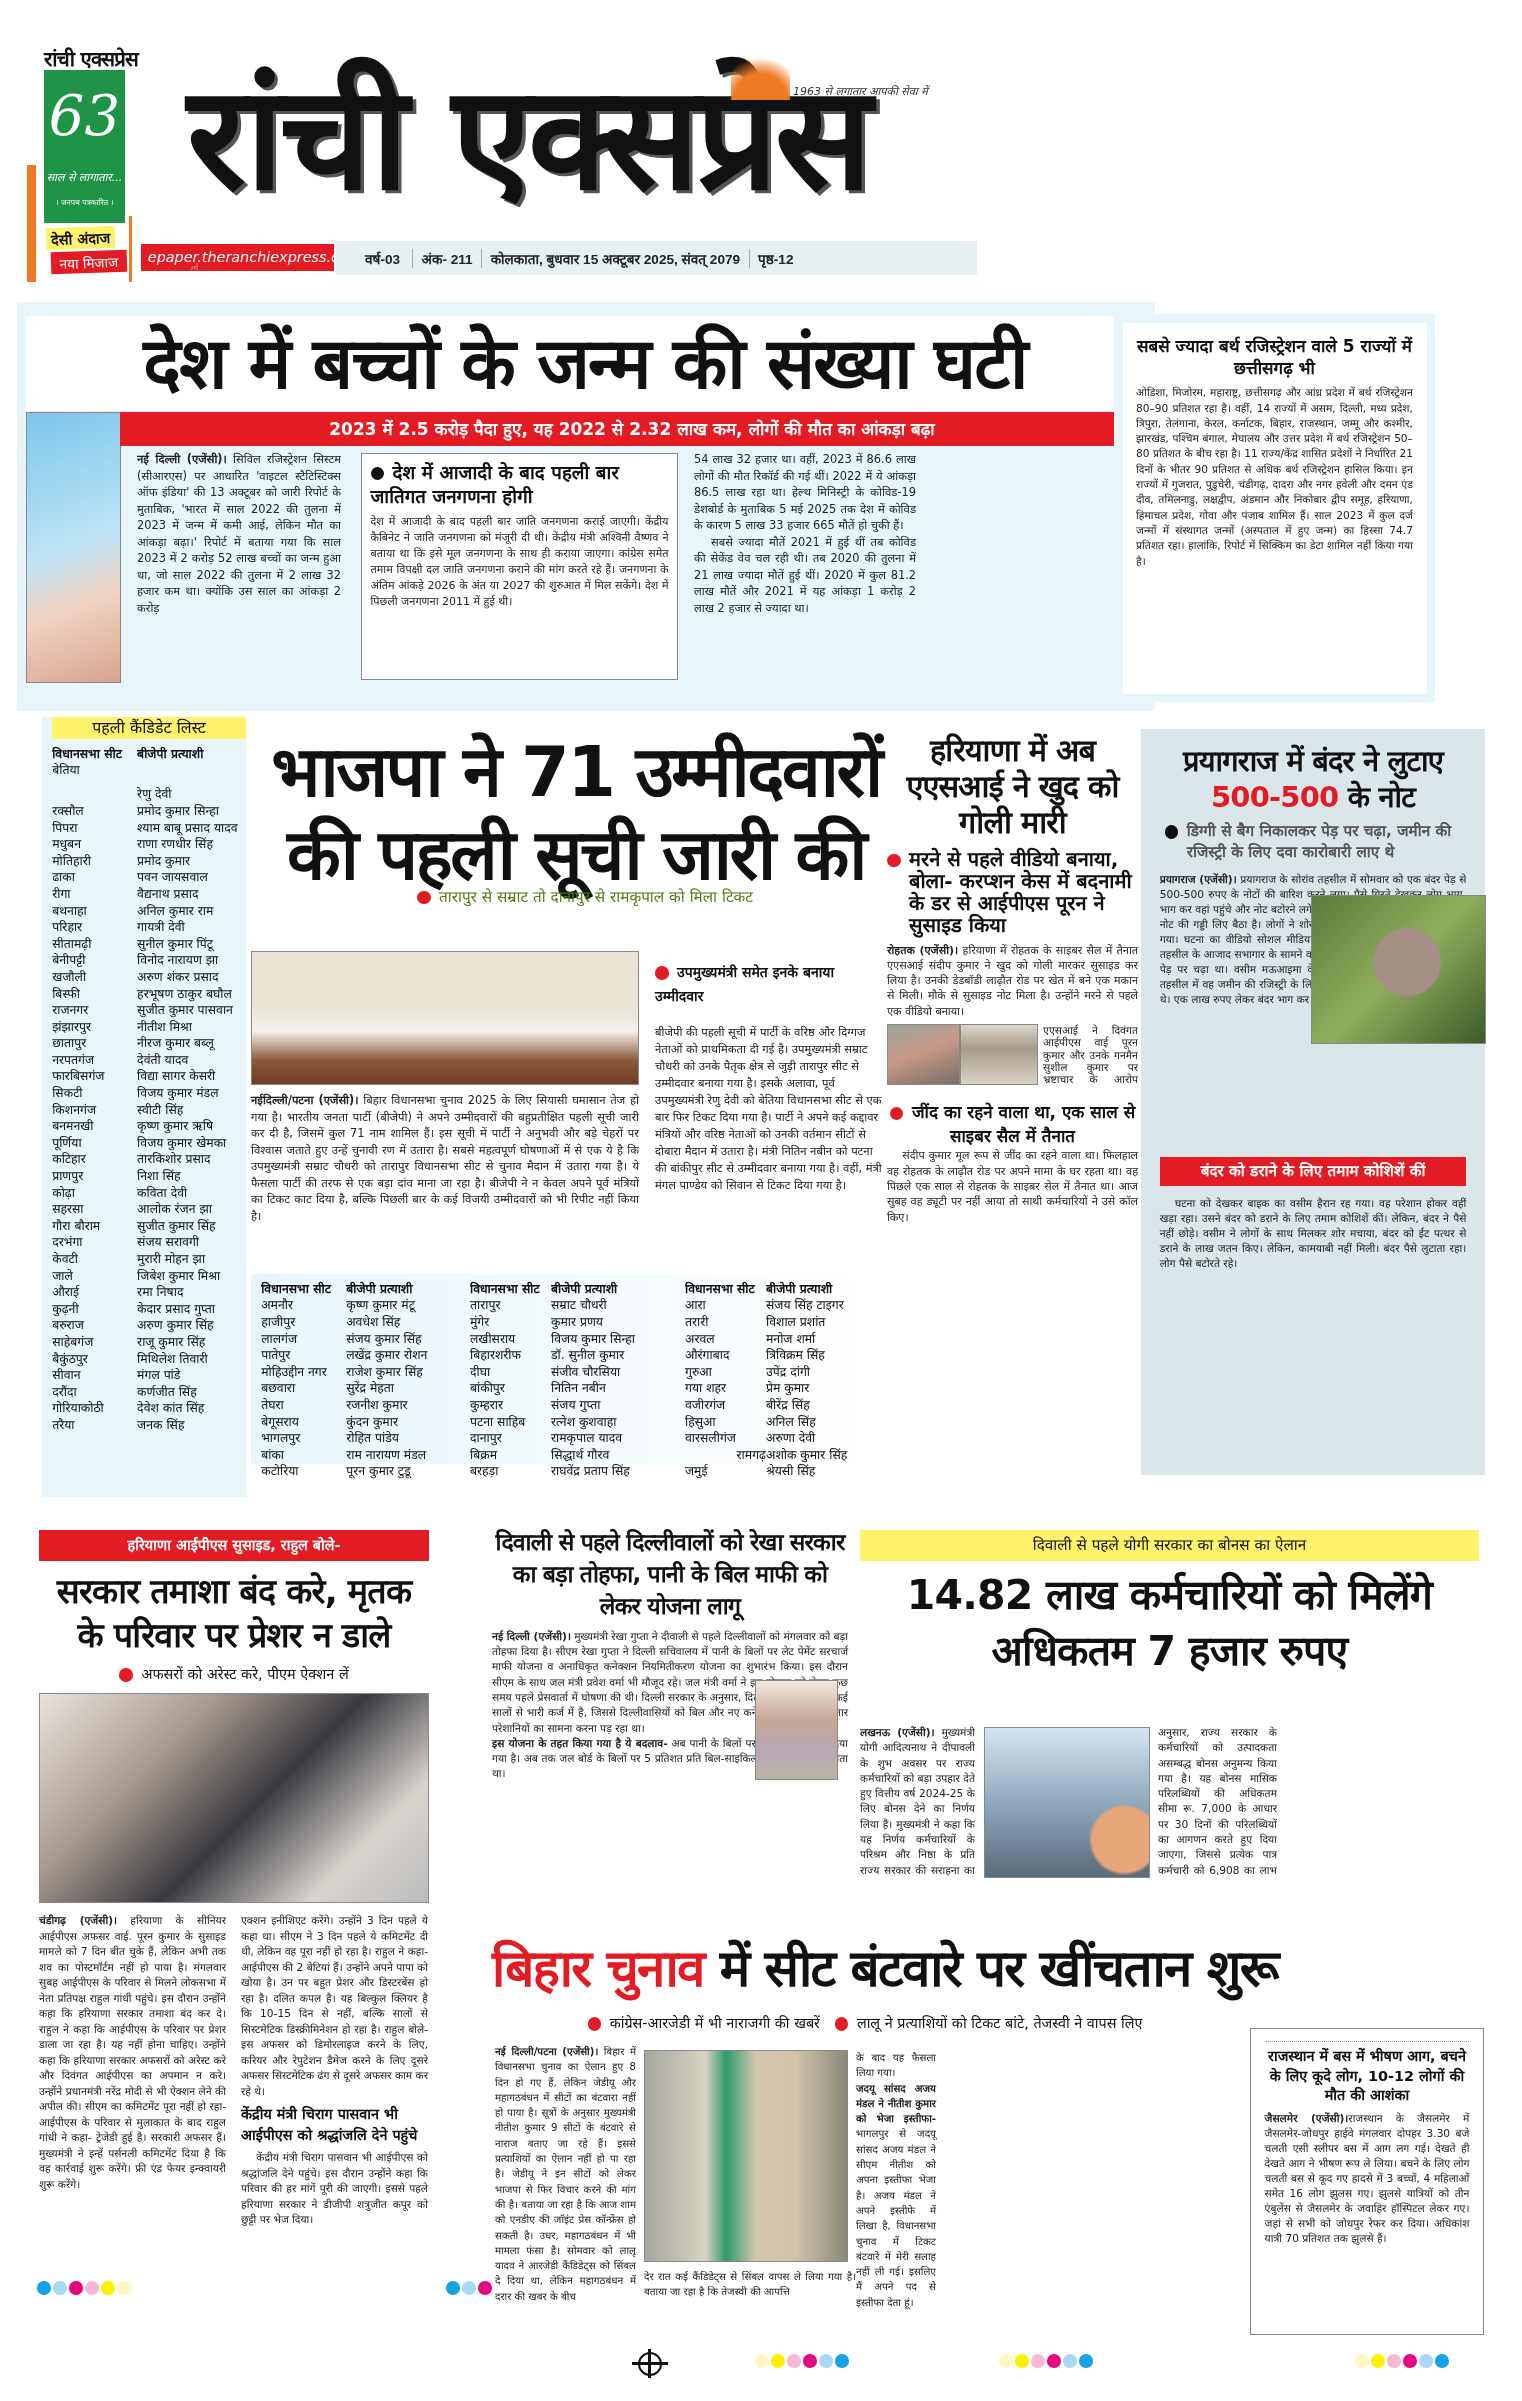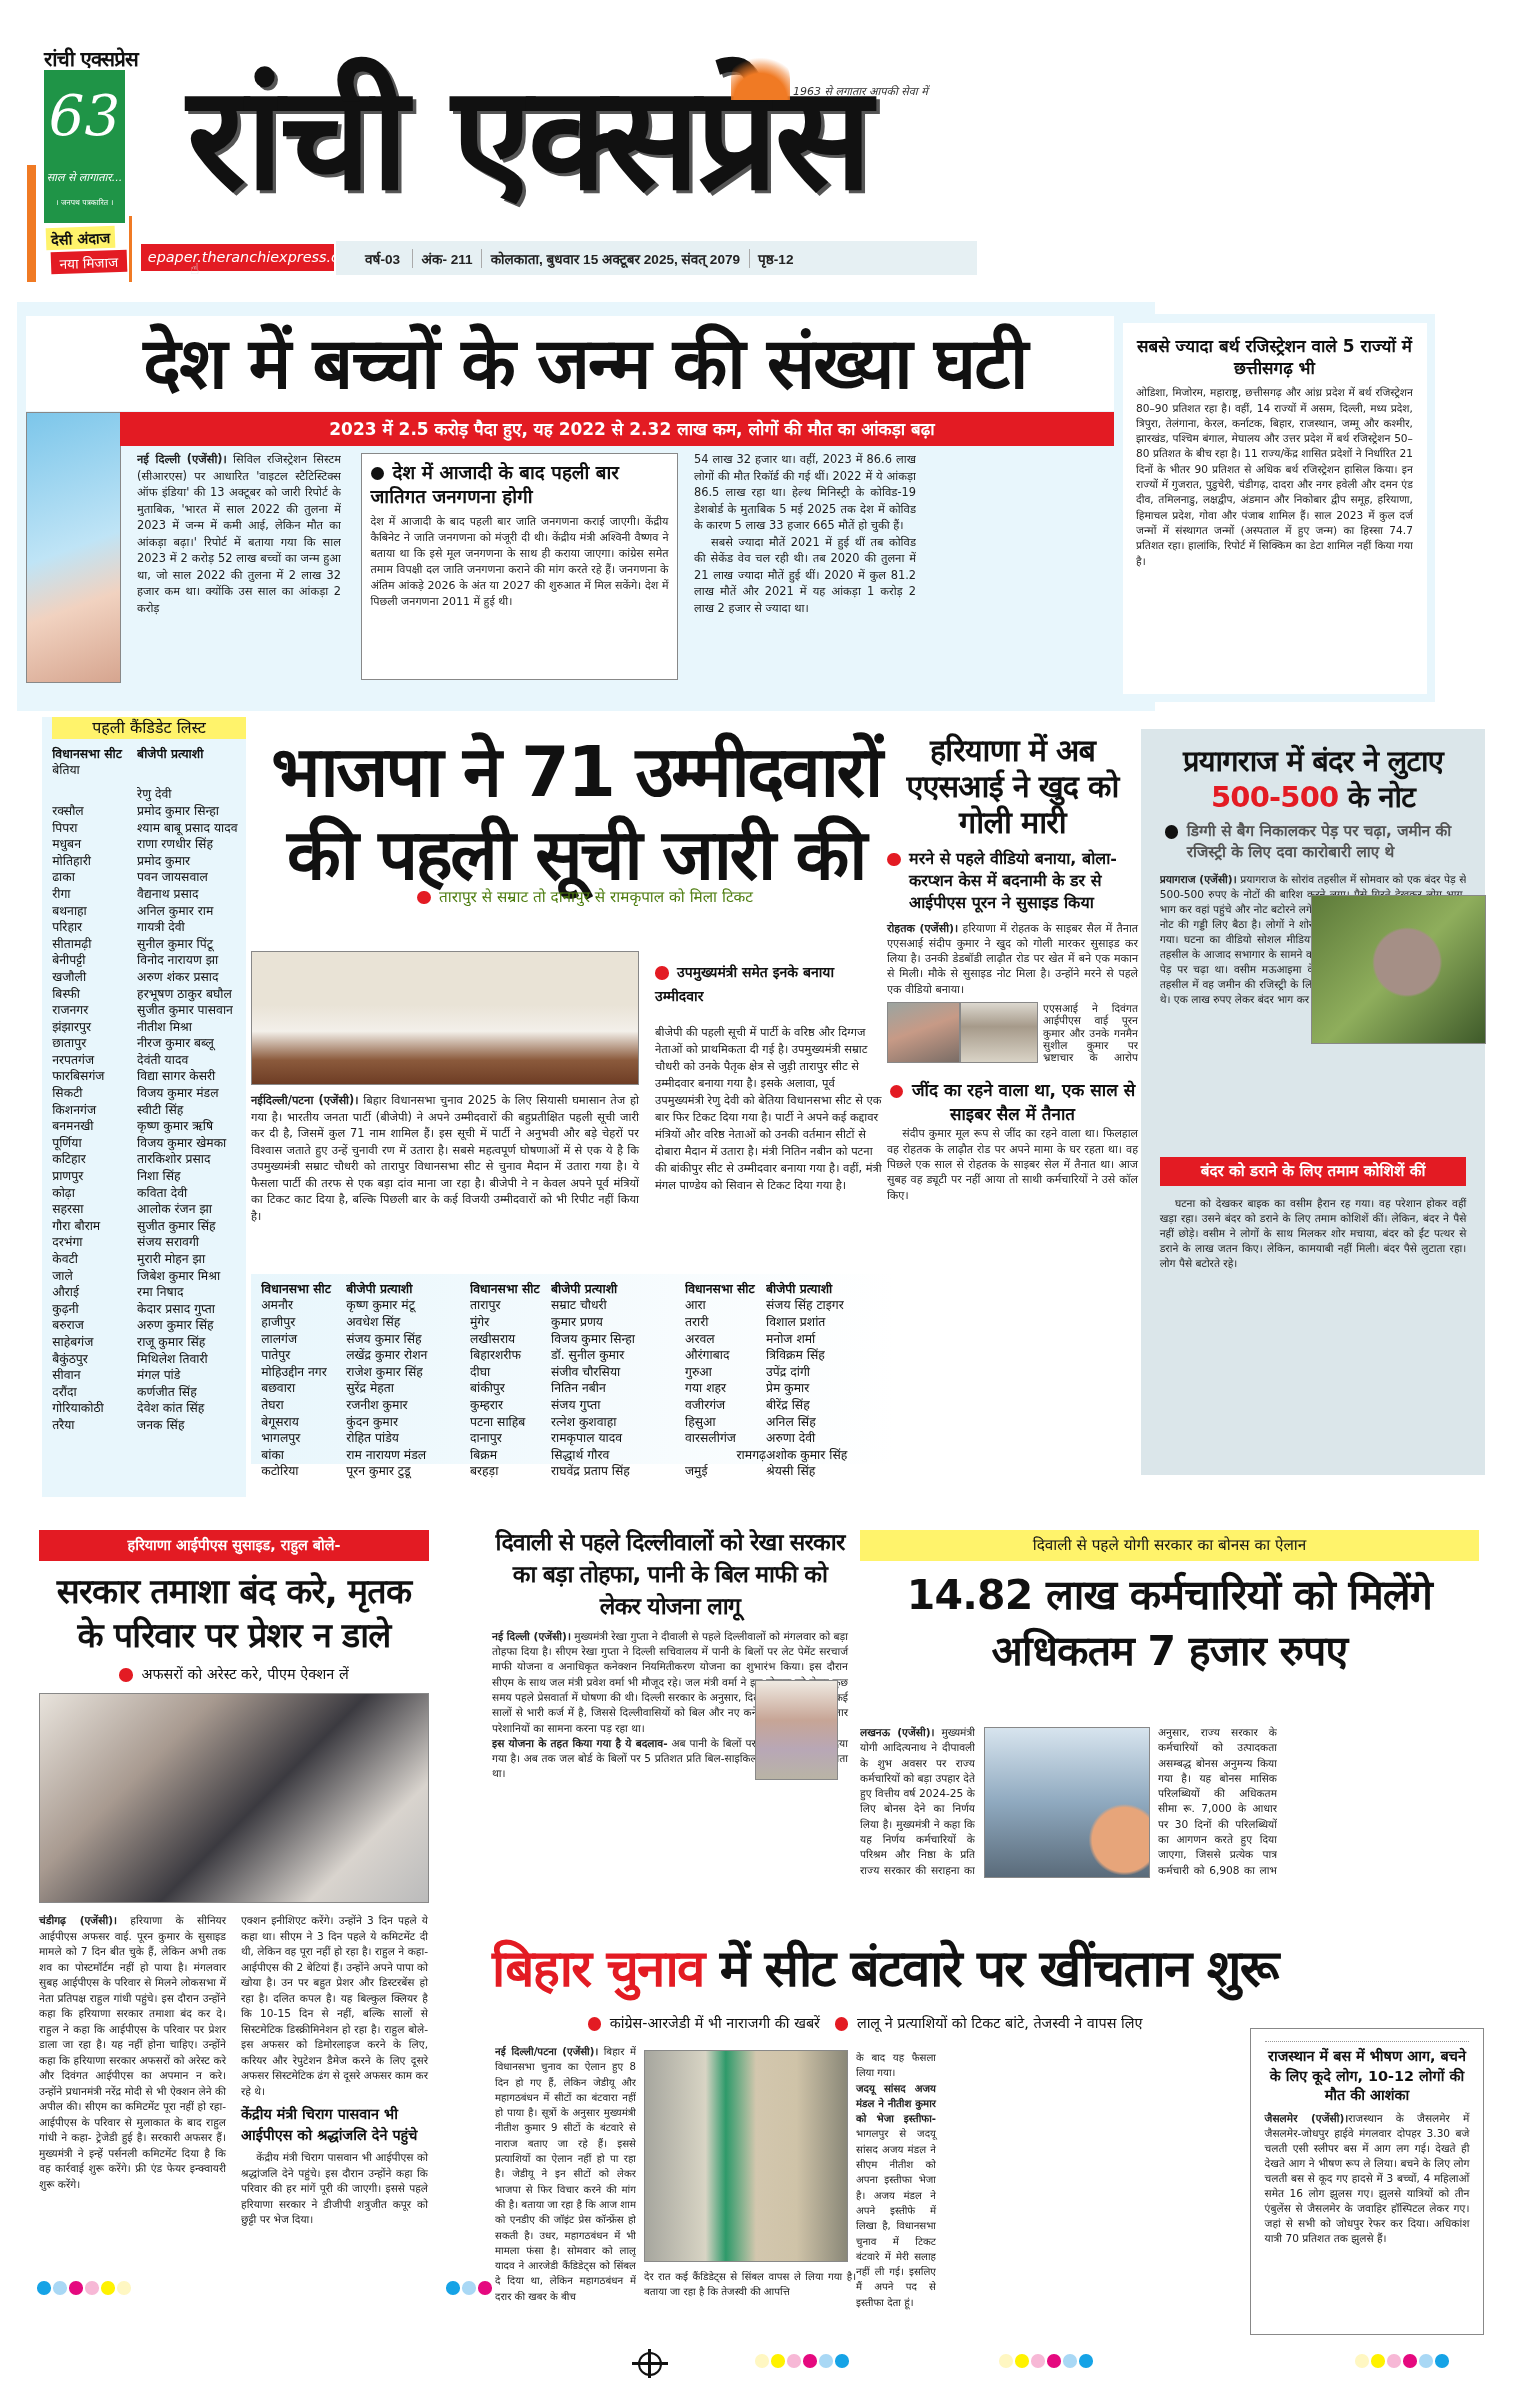--- a/index.html
+++ b/index.html
@@ -401,21 +401,21 @@
       </div>
       <div class="row">
         <span style="width: 81px;">जमुई</span>
         <span style="width: 127px;">श्रेयसी सिंह</span>
       </div>
     </div>
 </div>
 
 <div class="abs" style="left:887px;top:733px;width:251px">
   <div class="hl" style="font-size:30.5px;line-height:36px;text-align:center">हरियाणा में अब एएसआई ने खुद को गोली मारी</div>
-  <div style="font-size:16px;font-weight:bold;line-height:22px;margin-top:6.8px;padding-left:22px;text-indent:-22px"><span class="dot"></span><span>मरने से पहले वीडियो बनाया, बोला- करप्शन केस में बदनामी के डर से आईपीएस पूरन ने सुसाइड किया</span></div>
+  <div style="font-size:20px;font-weight:bold;line-height:22px;margin-top:6.8px;padding-left:22px;text-indent:-22px"><span class="dot"></span><span>मरने से पहले वीडियो बनाया, बोला- करप्शन केस में बदनामी के डर से आईपीएस पूरन ने सुसाइड किया</span></div>
   <div class="txt" style="margin-top:6.8px;font-size:11px;line-height:15.3px"><b>रोहतक (एजेंसी)।</b> <span>हरियाणा में रोहतक के साइबर सैल में तैनात एएसआई संदीप कुमार ने खुद को गोली मारकर सुसाइड कर लिया है। उनकी डेडबॉडी लाढ़ौत रोड पर खेत में बने एक मकान से मिली। मौके से सुसाइड नोट मिला है। उन्होंने मरने से पहले एक वीडियो बनाया।</span></div>
   <div style="display:flex;gap:0;margin-top:5.1px">
     <div class="photo" style="width:73px;height:61px;background:linear-gradient(160deg,#9ba4a0,#c79a86 45%,#7a6d66)"></div>
     <div class="photo" style="width:78px;height:61px;background:linear-gradient(180deg,#dcd8cf,#a69a8a 40%,#d9d3c6)"></div>
     <div class="txt" style="width:100px;height:61px;overflow:hidden;font-size:10.6px;line-height:12.3px;padding-left:5.1px">एएसआई ने दिवंगत आईपीएस वाई पूरन कुमार और उनके गनमैन सुशील कुमार पर भ्रष्टाचार के आरोप लगाए। उसने वीडियो में कहा- करप्शन केस में बदनामी के डर से आईएएस पूरन ने सुसाइड किया है। उसे डर था कि परिवार की राजनीति पर असर पड़ेगा। हालांकि, पुलिस ने न तो सुसाइड नोट की पुष्टि की और न ही वीडियो की।</div>
   </div>
   <div style="font-size:17px;font-weight:bold;line-height:24px;margin-top:15.3px;text-align:center"><span class="dot"></span><span>जींद का रहने वाला था, एक साल से साइबर सैल में तैनात</span></div>
   <div class="txt" style="font-size:11px;line-height:15.3px;text-indent:15.3px">संदीप कुमार मूल रूप से जींद का रहने वाला था। फिलहाल वह रोहतक के लाढ़ौत रोड पर अपने मामा के घर रहता था। वह पिछले एक साल से रोहतक के साइबर सेल में तैनात था। आज सुबह वह ड्यूटी पर नहीं आया तो साथी कर्मचारियों ने उसे कॉल किए।</div>
 </div>
 

